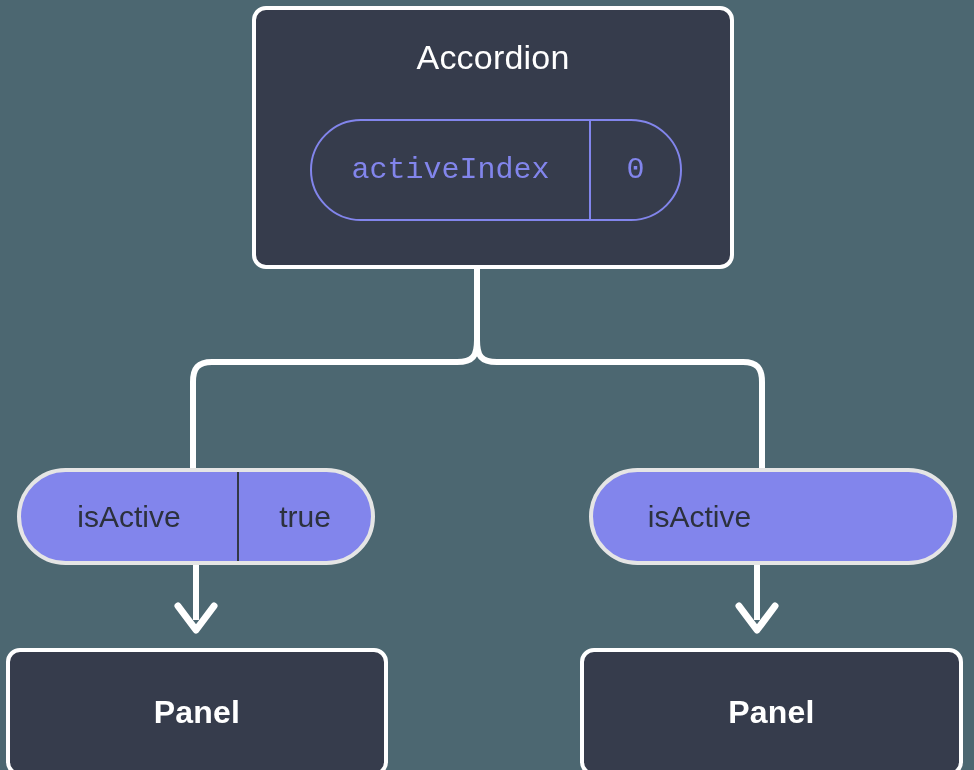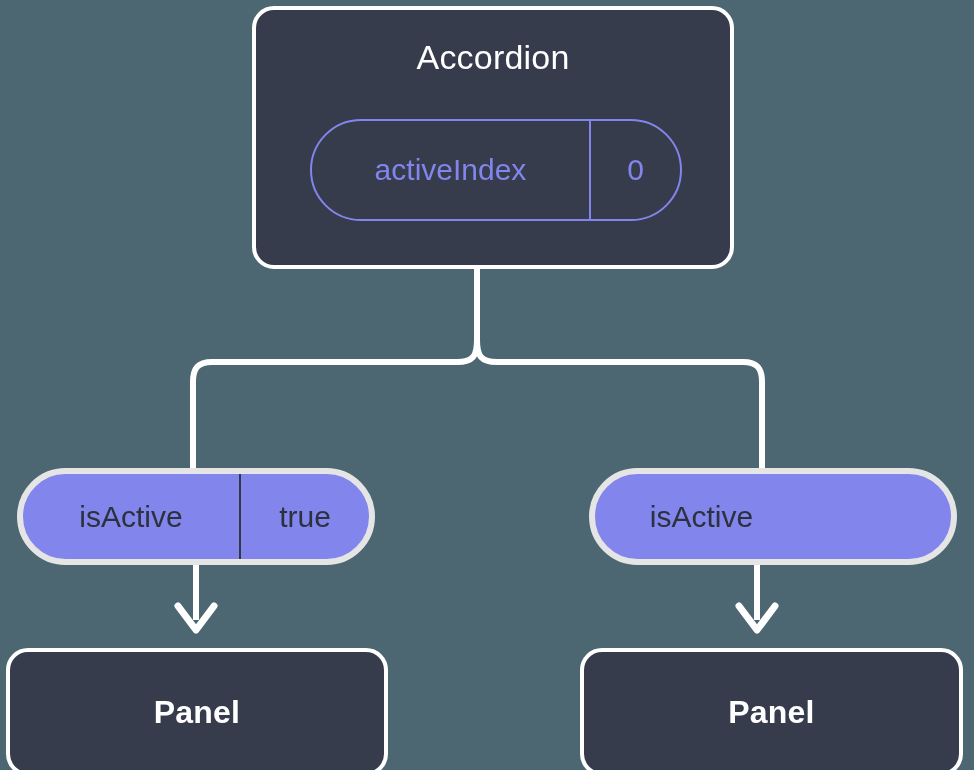--- a/index.html
+++ b/index.html
@@ -32,21 +32,21 @@
     pointer-events: none;
   }
 
   
   .card {
     position: absolute;
     z-index: 2;
     box-sizing: border-box;
     background: #363c4c;
     border: 4px solid #ffffff;
-    border-radius: 22px;
+    border-radius: 14px;
     display: flex;
     flex-direction: column;
     align-items: center;
   }
 
   
   #accordion-card {
     left: 252px;
     top: 6px;
     width: 482px;
@@ -73,20 +73,21 @@
     border: 2px solid #8285ec;
     border-radius: 999px;
     background: transparent;
     overflow: hidden;
   }
   #accordion-state-pill {
     left: 310px;
     top: 119px;
     width: 372px;
     height: 102px;
+    font-family: Liberation Mono, monospace;
   }
   .pill-outline .pill-key,
   .pill-outline .pill-val {
     display: flex;
     align-items: center;
     justify-content: center;
     color: #8285ec;
     font-size: 30px;
     line-height: 1;
     white-space: nowrap;
@@ -100,21 +101,21 @@
   }
 
   
   .pill-filled {
     position: absolute;
     z-index: 2;
     box-sizing: border-box;
     display: flex;
     align-items: stretch;
     background: #8285ec;
-    border: 6px solid #e5e5e5;
+    border: 4px solid #e5e5e5;
     border-radius: 999px;
     overflow: hidden;
   }
   .pill-filled .pill-key,
   .pill-filled .pill-val {
     display: flex;
     align-items: center;
     justify-content: center;
     color: #2c313d;
     font-size: 30px;

